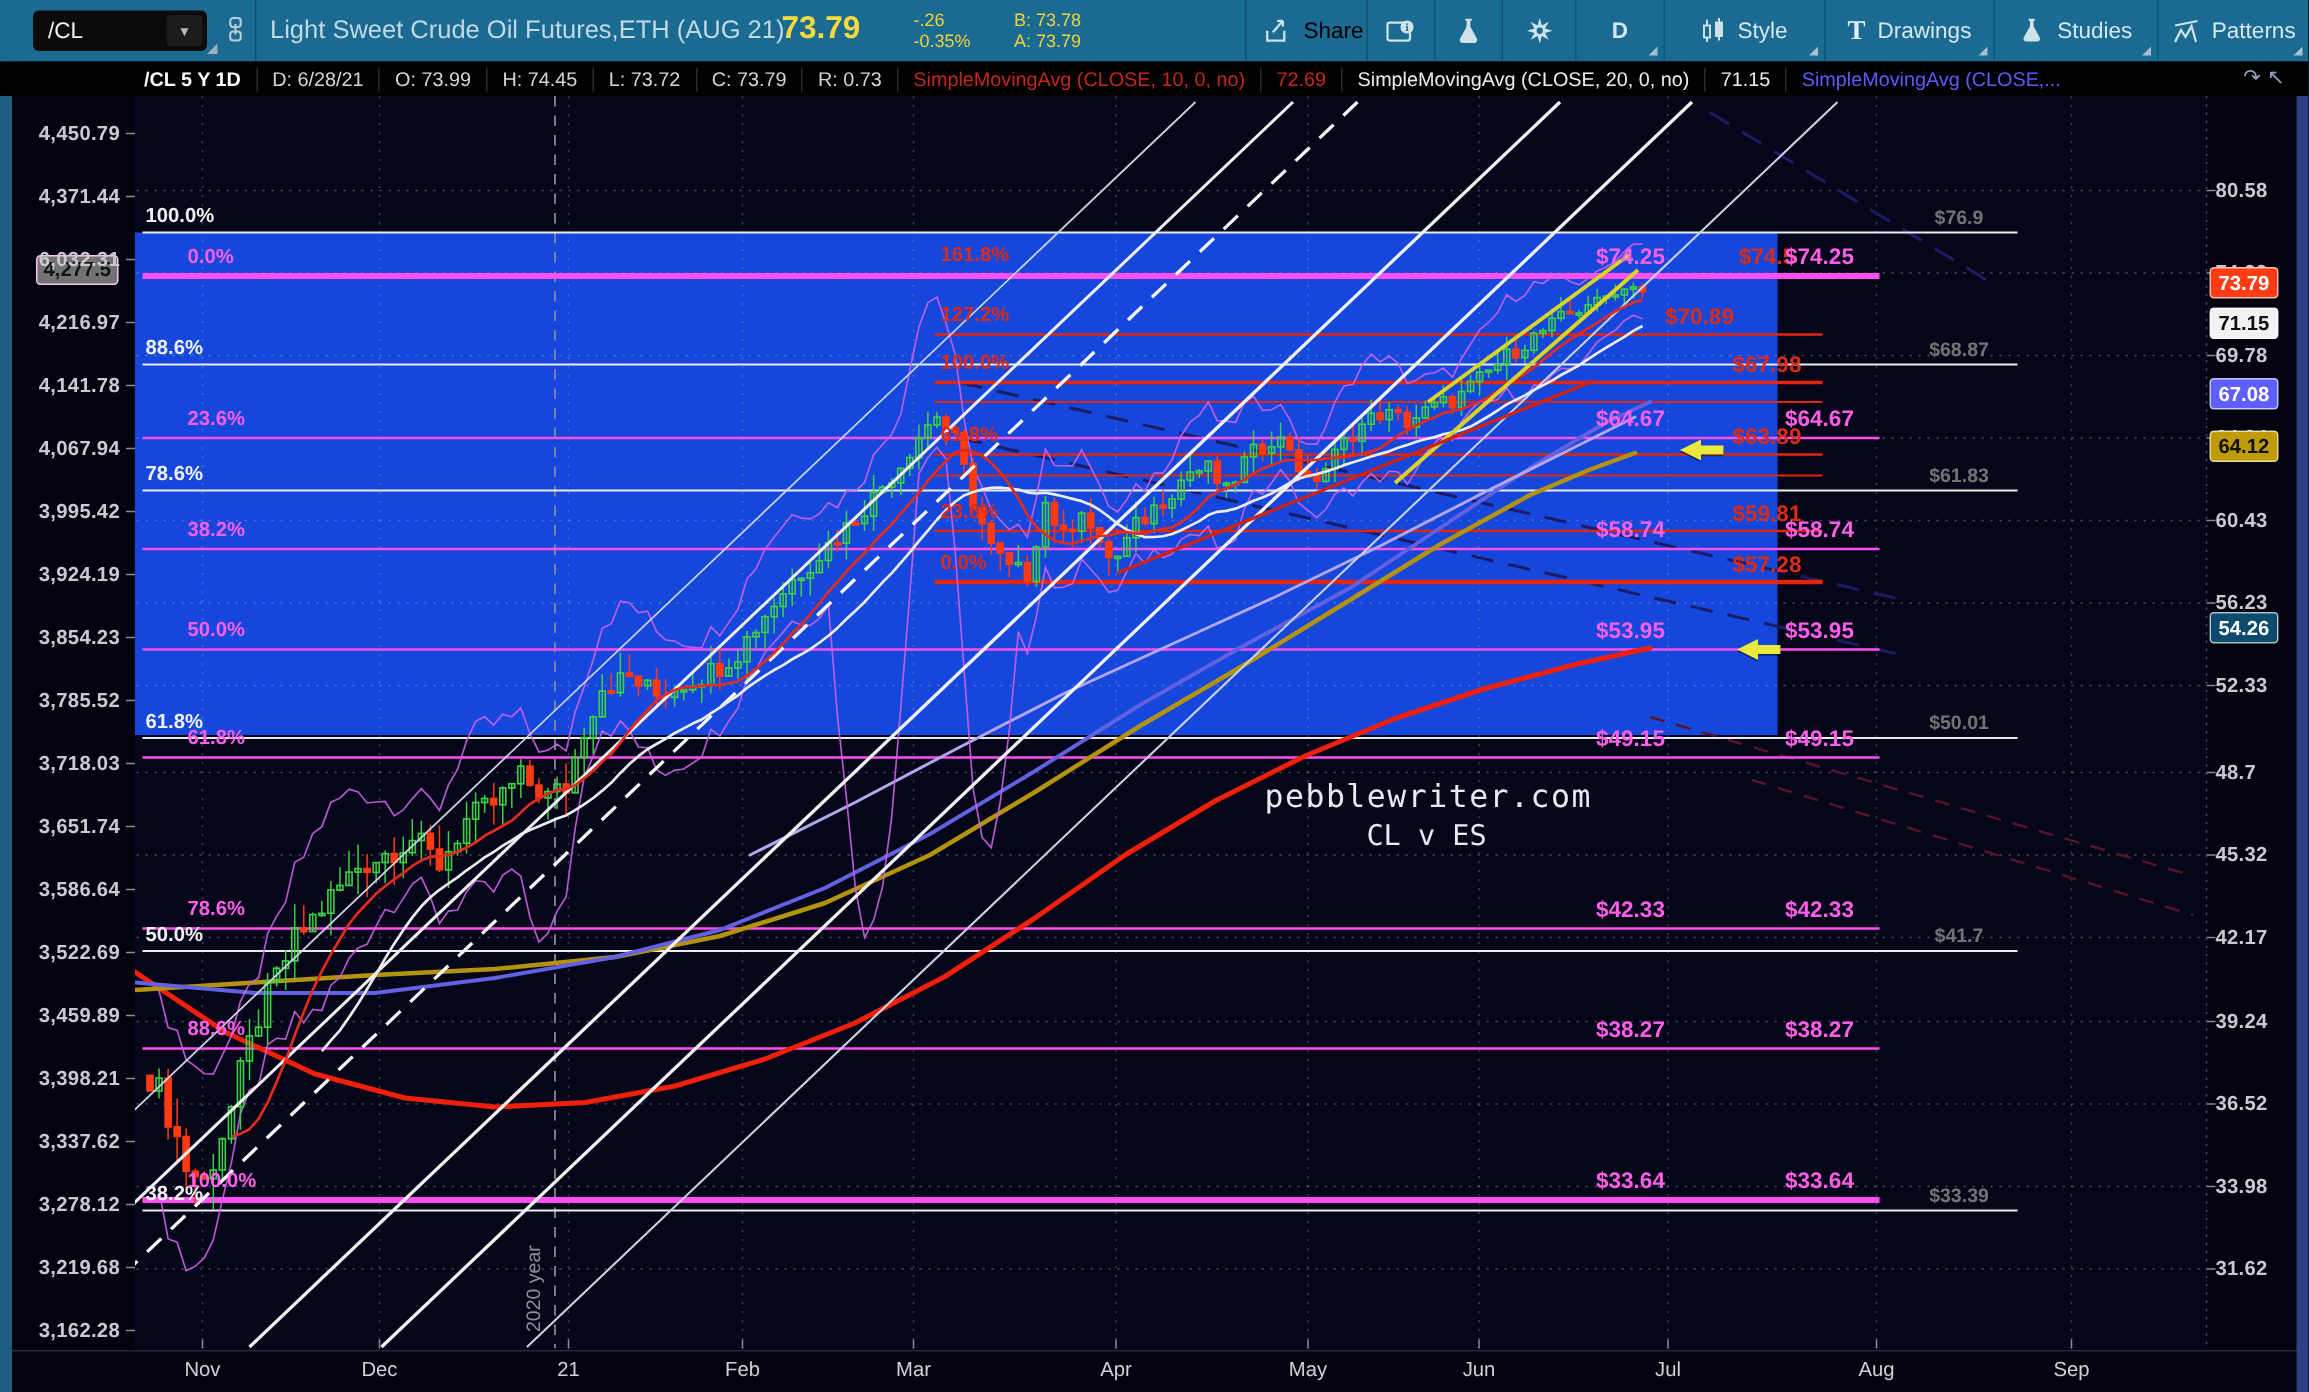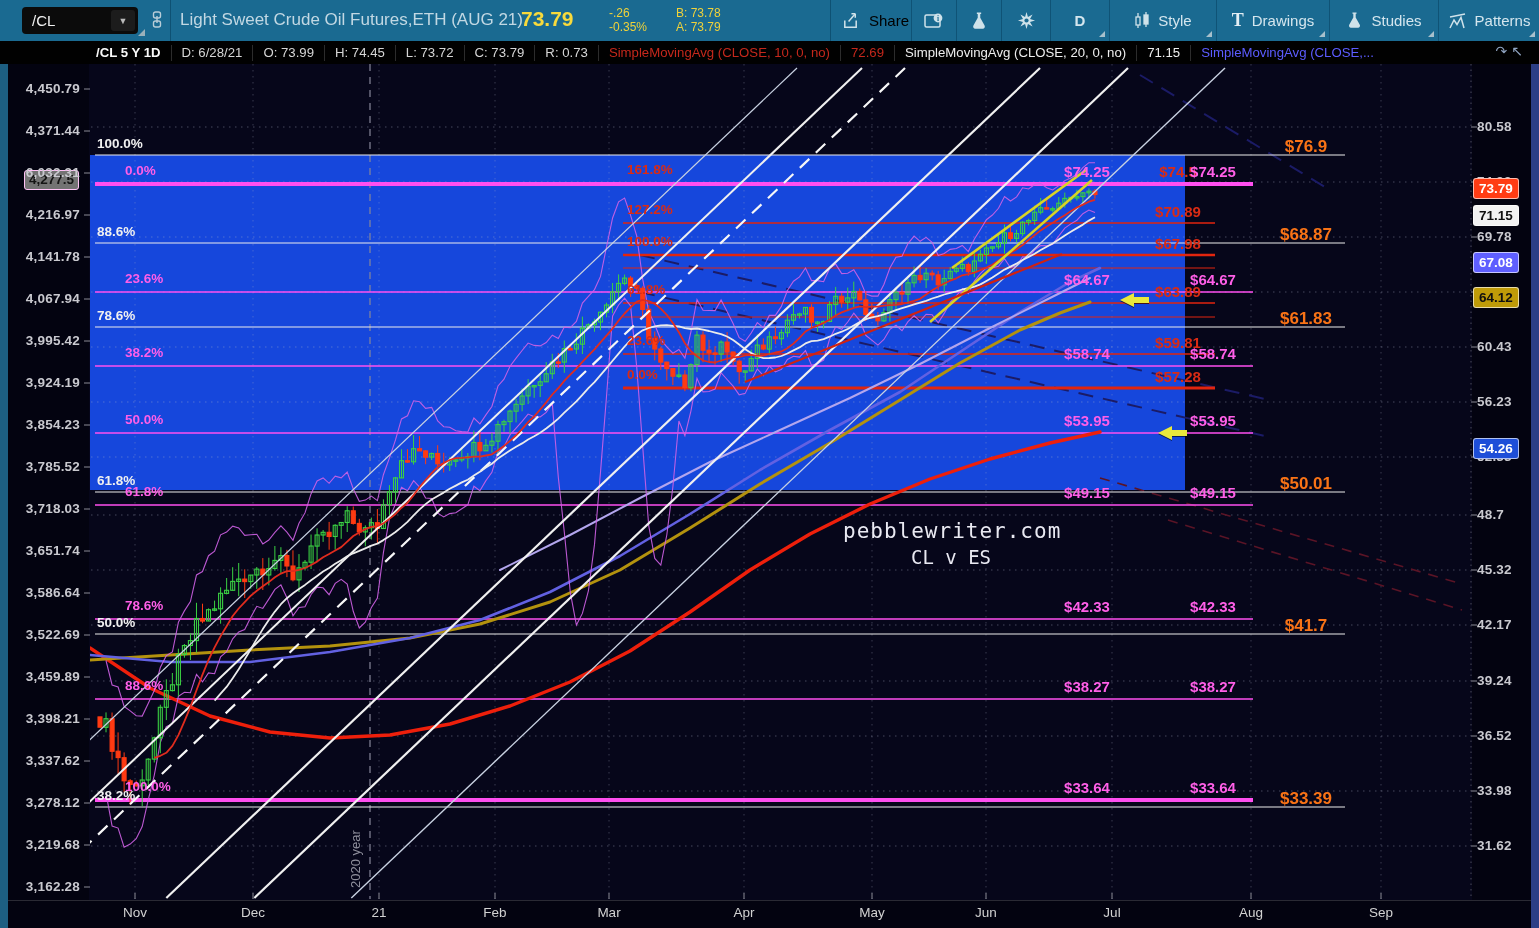--- a/index.html
+++ b/index.html
@@ -45,21 +45,21 @@
   .edgestrip.right{left:1531px;background:#2c3e86;}
 
   #chart-svg{position:absolute;left:0;top:64px;width:1539px;height:836px;z-index:2;}
 
   
   #labels{position:absolute;left:0;top:0;width:1539px;height:928px;z-index:6;pointer-events:none;}
   .axl{position:absolute;font-size:13.5px;font-weight:700;color:#c9c9cf;letter-spacing:.2px;}
   .fibw{position:absolute;font-size:13.5px;font-weight:700;color:#f0f0f0;}
   .fibp{position:absolute;font-size:13.5px;font-weight:700;color:#ff5fe8;}
   .fibr{position:absolute;font-size:13.5px;font-weight:700;color:#da2b14;}
-  .prw{position:absolute;font-size:17px;font-weight:700;color:#f97316;}
+  .prw{position:absolute;font-size:13px;font-weight:700;color:#737373;}
   .prp{position:absolute;font-size:15px;font-weight:700;color:#ff5fe8;}
   .prr{position:absolute;font-size:15px;font-weight:700;color:#da2b14;}
   .month{position:absolute;top:905px;font-size:13.5px;color:#d2d2d2;}
   .badge{position:absolute;height:19px;line-height:19px;padding:0 5px;border-radius:3px;font-size:13.5px;font-weight:700;}
   .left-badge{position:absolute;left:24px;top:170px;height:18px;line-height:18px;padding:0 4px;background:#737373;color:#141414;border:1.5px solid #ffc2f6;border-radius:3px;font-size:13.5px;font-weight:700;}
   .watermark{position:absolute;left:843px;top:519px;width:216px;text-align:center;color:#e9e9f2;font-family:"DejaVu Sans Mono",monospace;}
   .wm1{font-size:21px;letter-spacing:1px;}
   .wm2{font-size:19px;margin-top:3px;}
   .yearlbl{position:absolute;left:348px;top:888px;color:#8f8f9c;font-size:13px;transform:rotate(-90deg);transform-origin:left top;white-space:nowrap;}
   .yarrow{position:absolute;width:30px;height:14px;filter:drop-shadow(0 1px 0 rgba(0,0,0,.6));}
@@ -697,37 +697,37 @@
     <div class="axl" style="left: 1477px; top: 562px;">45.32</div>
     <div class="axl" style="left: 1477px; top: 617px;">42.17</div>
     <div class="axl" style="left: 1477px; top: 673px;">39.24</div>
     <div class="axl" style="left: 1477px; top: 728px;">36.52</div>
     <div class="axl" style="left: 1477px; top: 783px;">33.98</div>
     <div class="axl" style="left: 1477px; top: 838px;">31.62</div>
     <div class="badge" style="left: 1473px; top: 178px; background: rgb(255, 60, 20); color: rgb(255, 255, 255); border: 1px solid rgba(255, 255, 255, 0.65);">73.79</div>
     <div class="badge" style="left: 1473px; top: 205px; background: rgb(242, 242, 242); color: rgb(16, 16, 16); border: 1px solid rgba(255, 255, 255, 0.65);">71.15</div>
     <div class="badge" style="left: 1473px; top: 252px; background: rgb(95, 95, 255); color: rgb(255, 255, 255); border: 1px solid rgba(255, 255, 255, 0.65);">67.08</div>
     <div class="badge" style="left: 1473px; top: 287px; background: rgb(191, 155, 8); color: rgb(16, 16, 16); border: 1px solid rgba(255, 255, 255, 0.65);">64.12</div>
-    <div class="badge" style="left: 1473px; top: 438px; background: #1d4ed8; color: rgb(255, 255, 255); border: 1px solid rgba(255, 255, 255, 0.65);">54.26</div>
+    <div class="badge" style="left: 1473px; top: 408px; background: #0c4a6e; color: rgb(255, 255, 255); border: 1px solid rgba(255, 255, 255, 0.65);">54.26</div>
     <div class="fibw" style="left: 97px; top: 136px;">100.0%</div>
     <div class="prw" style="left: 1306px; top: 137px; transform: translateX(-50%);">$76.9</div>
     <div class="fibw" style="left: 97px; top: 224px;">88.6%</div>
     <div class="prw" style="left: 1306px; top: 225px; transform: translateX(-50%);">$68.87</div>
     <div class="fibw" style="left: 97px; top: 308px;">78.6%</div>
     <div class="prw" style="left: 1306px; top: 309px; transform: translateX(-50%);">$61.83</div>
     <div class="fibw" style="left: 97px; top: 473px;">61.8%</div>
     <div class="prw" style="left: 1306px; top: 474px; transform: translateX(-50%);">$50.01</div>
     <div class="fibw" style="left: 97px; top: 615px;">50.0%</div>
     <div class="prw" style="left: 1306px; top: 616px; transform: translateX(-50%);">$41.7</div>
     <div class="fibw" style="left: 97px; top: 788px;">38.2%</div>
     <div class="prw" style="left: 1306px; top: 789px; transform: translateX(-50%);">$33.39</div>
     <div class="fibr" style="left: 627px; top: 162px;">161.8%</div>
     <div class="prr" style="left: 1178px; top: 163px; transform: translateX(-50%);">$74.5</div>
     <div class="fibr" style="left: 627px; top: 202px;">127.2%</div>
-    <div class="prr" style="left: 1178px; top: 203px; transform: translateX(-50%);">$70.89</div>
+    <div class="prr" style="left: 1133px; top: 203px; transform: translateX(-50%);">$70.89</div>
     <div class="fibr" style="left: 627px; top: 234px;">100.0%</div>
     <div class="prr" style="left: 1178px; top: 235px; transform: translateX(-50%);">$67.98</div>
     <div class="fibr" style="left: 627px; top: 282px;">61.8%</div>
     <div class="prr" style="left: 1178px; top: 283px; transform: translateX(-50%);">$63.89</div>
     <div class="fibr" style="left: 627px; top: 333px;">23.6%</div>
     <div class="prr" style="left: 1178px; top: 334px; transform: translateX(-50%);">$59.81</div>
     <div class="fibr" style="left: 627px; top: 367px;">0.0%</div>
     <div class="prr" style="left: 1178px; top: 368px; transform: translateX(-50%);">$57.28</div>
     <div class="fibp" style="left: 125px; top: 163px;">0.0%</div>
     <div class="prp" style="left: 1087px; top: 163px; transform: translateX(-50%);">$74.25</div>

